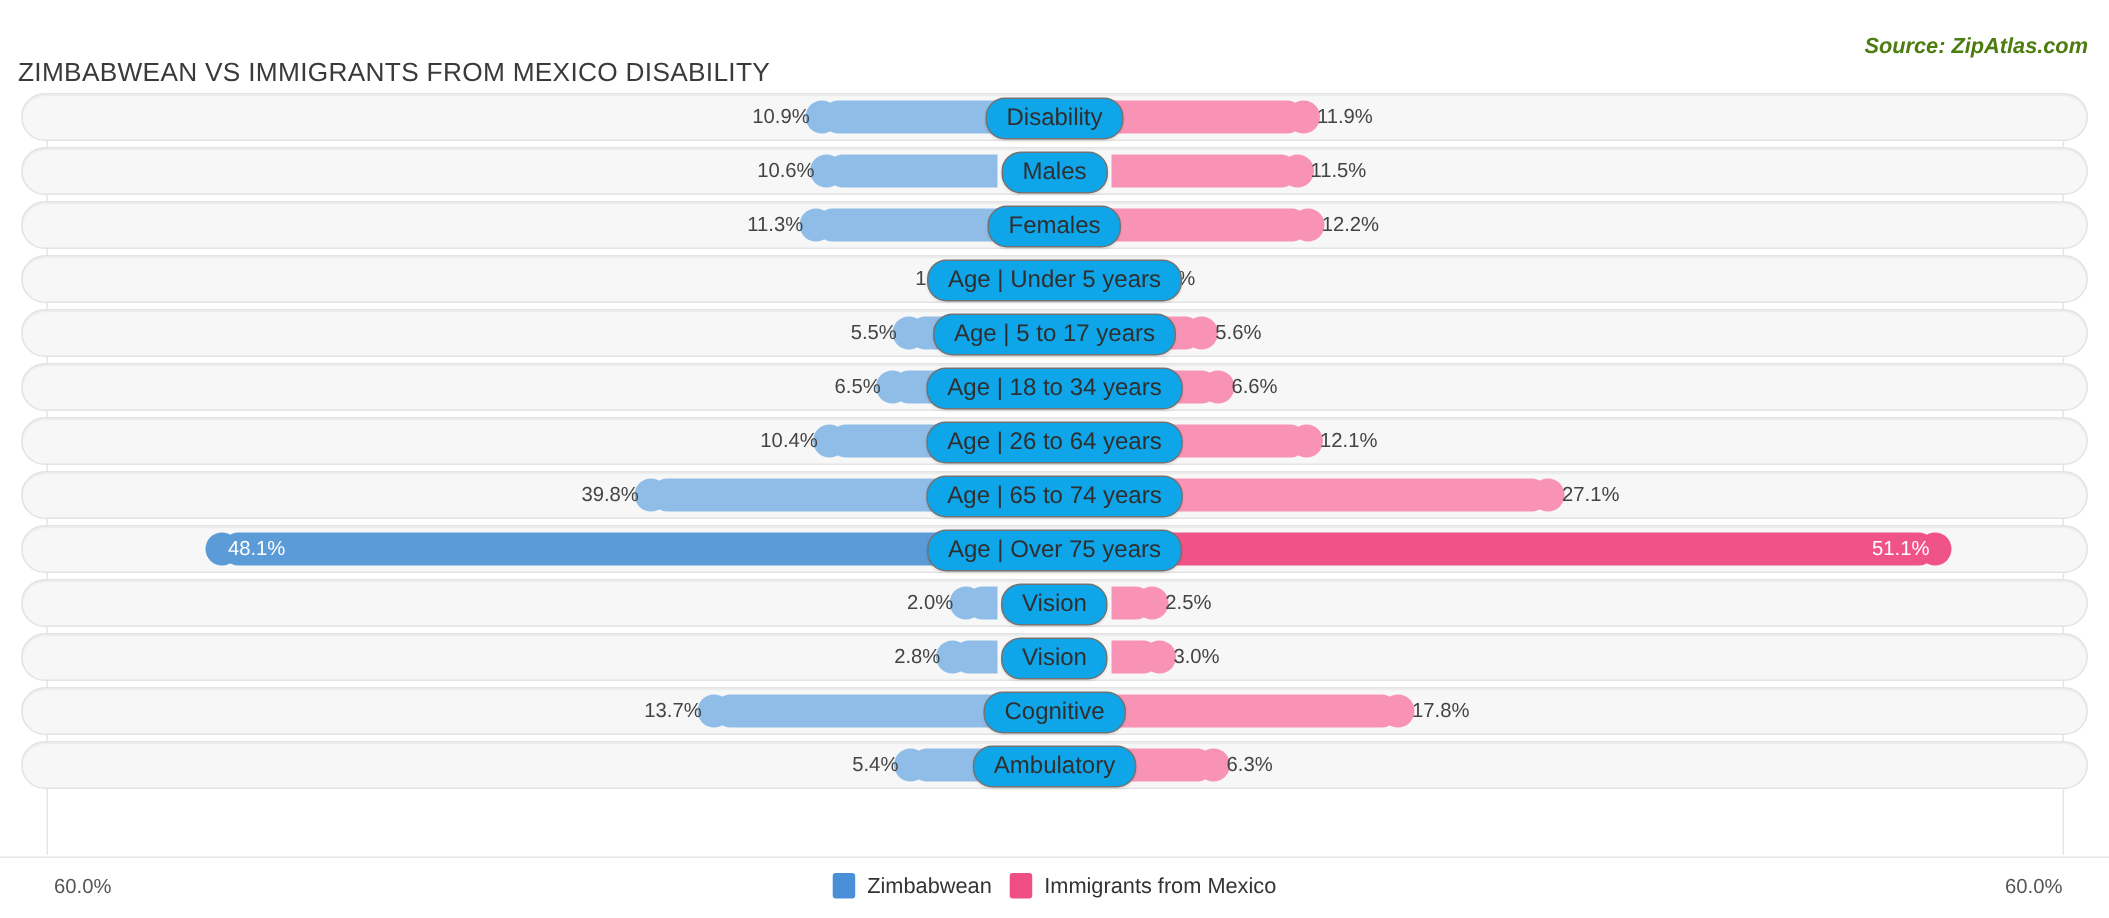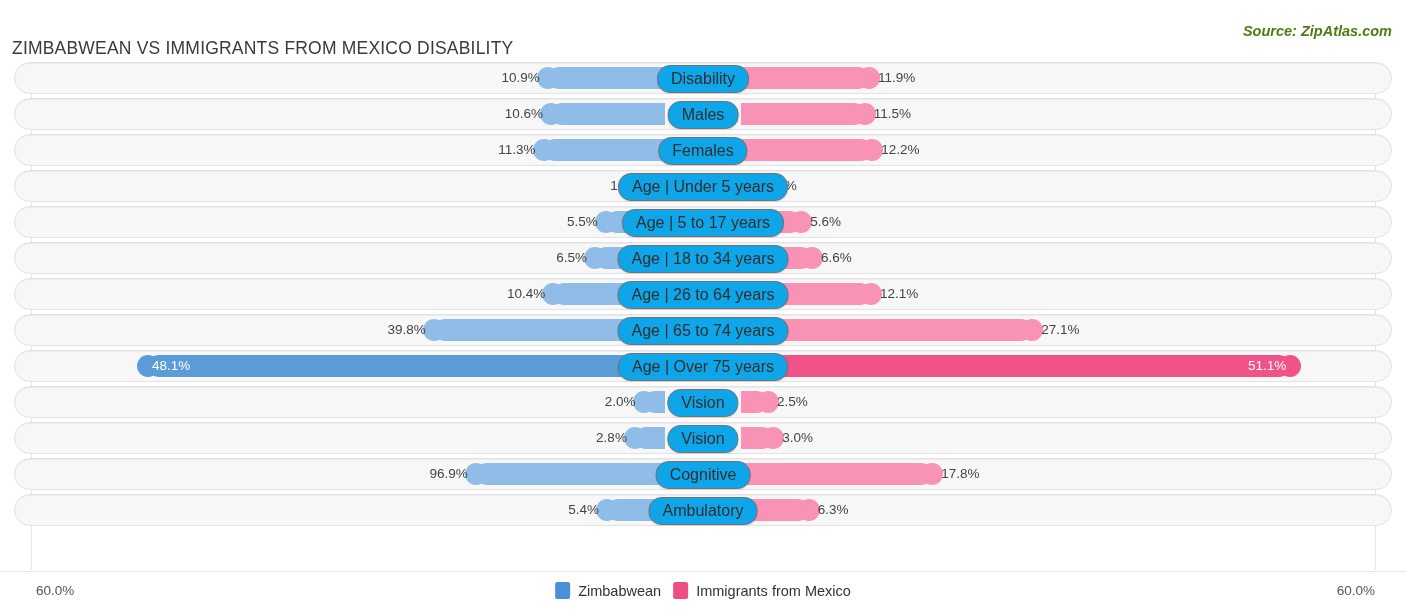--- a/index.html
+++ b/index.html
@@ -313,21 +313,21 @@
           <div class="bar left" style="left: 634.9px; width: 30.1px;"></div>
           <div class="bar right" style="left: 741px; width: 32.25px;"></div>
           <div class="val left-val" style="left: 526.9px; width: 100px;">2.8%</div>
           <div class="val right-val" style="left: 782.25px; width: 100px;">3.0%</div>
           <div class="center-label">Vision</div>
         </div>
         <div class="row">
           <div class="track"></div>
           <div class="bar left" style="left: 475.8px; width: 189.2px;"></div>
           <div class="bar right" style="left: 741px; width: 191.35px;"></div>
-          <div class="val left-val" style="left: 367.8px; width: 100px;">96.9%</div>
+          <div class="val left-val" style="left: 367.8px; width: 100px;">13.7%</div>
           <div class="val right-val" style="left: 941.35px; width: 100px;">17.8%</div>
           <div class="center-label">Cognitive</div>
         </div>
         <div class="row">
           <div class="track"></div>
           <div class="bar left" style="left: 606.95px; width: 58.05px;"></div>
           <div class="bar right" style="left: 741px; width: 67.725px;"></div>
           <div class="val left-val" style="left: 498.95px; width: 100px;">5.4%</div>
           <div class="val right-val" style="left: 817.725px; width: 100px;">6.3%</div>
           <div class="center-label">Ambulatory</div>

